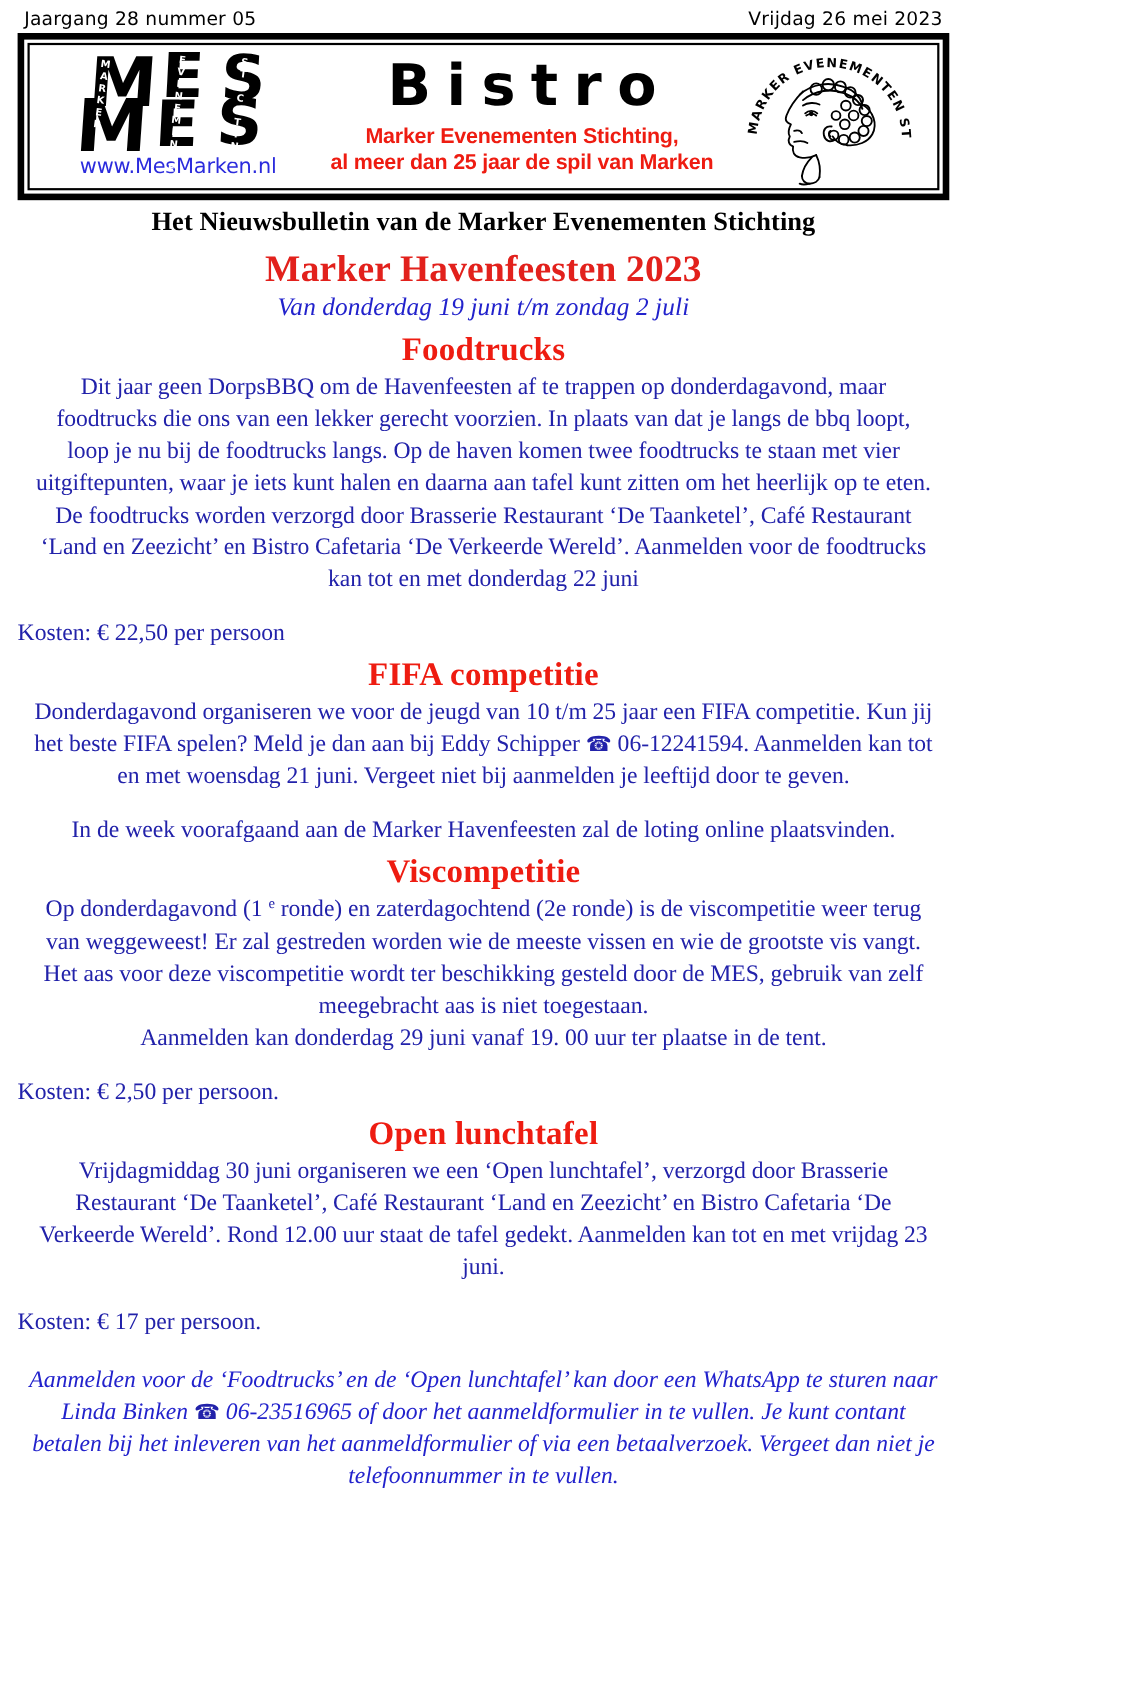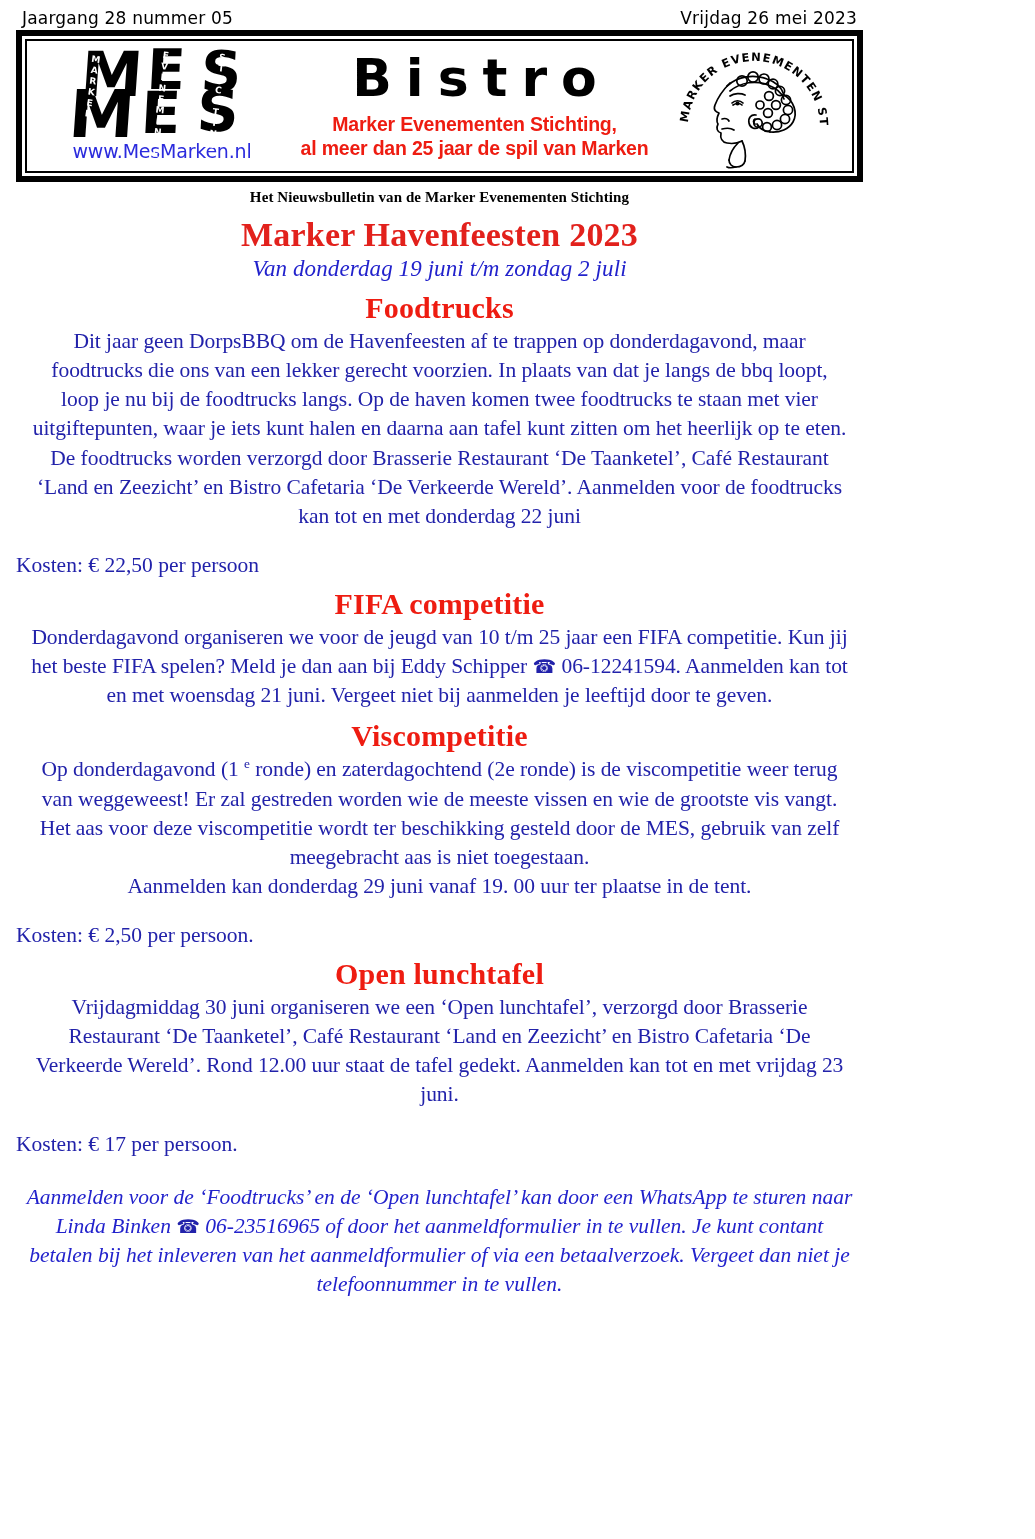--- a/index.html
+++ b/index.html
@@ -139,21 +139,21 @@
     justify-content: center;
     height: 128px;
   }
   .head-svg { display: block; }
 
   
   .bulletin-line {
     text-align: center;
     font-family: "Liberation Serif", serif;
     font-weight: bold;
-    font-size: 15px;
+    font-size: 24px;
     color: #000000;
     padding-top: 7px;
     letter-spacing: 0.1px;
   }
 
   
   .event-title {
     text-align: center;
     font-family: "Liberation Serif", serif;
     font-weight: bold;
@@ -325,20 +325,21 @@
 
   <div class="event-title">Marker Havenfeesten 2023</div>
   <div class="event-dates">Van donderdag 19 juni t/m zondag 2 juli</div>
 
   <div class="section-head">Foodtrucks</div>
   <div class="body-text">Dit jaar geen DorpsBBQ om de Havenfeesten af te trappen op donderdagavond, maar foodtrucks die ons van een lekker gerecht voorzien. In plaats van dat je langs de bbq loopt, loop je nu bij de foodtrucks langs. Op de haven komen twee foodtrucks te staan met vier uitgiftepunten, waar je iets kunt halen en daarna aan tafel kunt zitten om het heerlijk op te eten. De foodtrucks worden verzorgd door Brasserie Restaurant ‘De Taanketel’, Café Restaurant ‘Land en Zeezicht’ en Bistro Cafetaria ‘De Verkeerde Wereld’. Aanmelden voor de foodtrucks kan tot en met donderdag 22 juni</div>
   <div class="cost-line">Kosten: € 22,50 per persoon</div>
 
   <div class="section-head">FIFA competitie</div>
   <div class="body-text"><span>Donderdagavond organiseren we voor de jeugd van 10 t/m 25 jaar een FIFA competitie. Kun jij het beste FIFA spelen? Meld je dan aan bij Eddy Schipper </span><span class="phone-glyph">☎</span><span> 06-12241594. Aanmelden kan tot en met woensdag 21 juni. Vergeet niet bij aanmelden je leeftijd door te geven.</span></div>
+  <div class="note-line">In de week voorafgaand aan de Marker Havenfeesten zal de loting online plaatsvinden.</div>
 
   <div class="section-head">Viscompetitie</div>
   <div class="body-text"><span>Op donderdagavond (1 </span><sup class="ordinal">e</sup><span> ronde) en zaterdagochtend (2e ronde) is de viscompetitie weer terug van weggeweest! Er zal gestreden worden wie de meeste vissen en wie de grootste vis vangt. Het aas voor deze viscompetitie wordt ter beschikking gesteld door de MES, gebruik van zelf meegebracht aas is niet toegestaan.</span></div>
   <div class="body-text">Aanmelden kan donderdag 29 juni vanaf 19. 00 uur ter plaatse in de tent.</div>
   <div class="cost-line">Kosten: € 2,50 per persoon.</div>
 
   <div class="section-head">Open lunchtafel</div>
   <div class="body-text">Vrijdagmiddag 30 juni organiseren we een ‘Open lunchtafel’, verzorgd door Brasserie Restaurant ‘De Taanketel’, Café Restaurant ‘Land en Zeezicht’ en Bistro Cafetaria ‘De Verkeerde Wereld’.  Rond 12.00 uur staat de tafel gedekt.  Aanmelden kan tot en met vrijdag 23 juni.</div>
   <div class="cost-line">Kosten: € 17 per persoon.</div>
 

